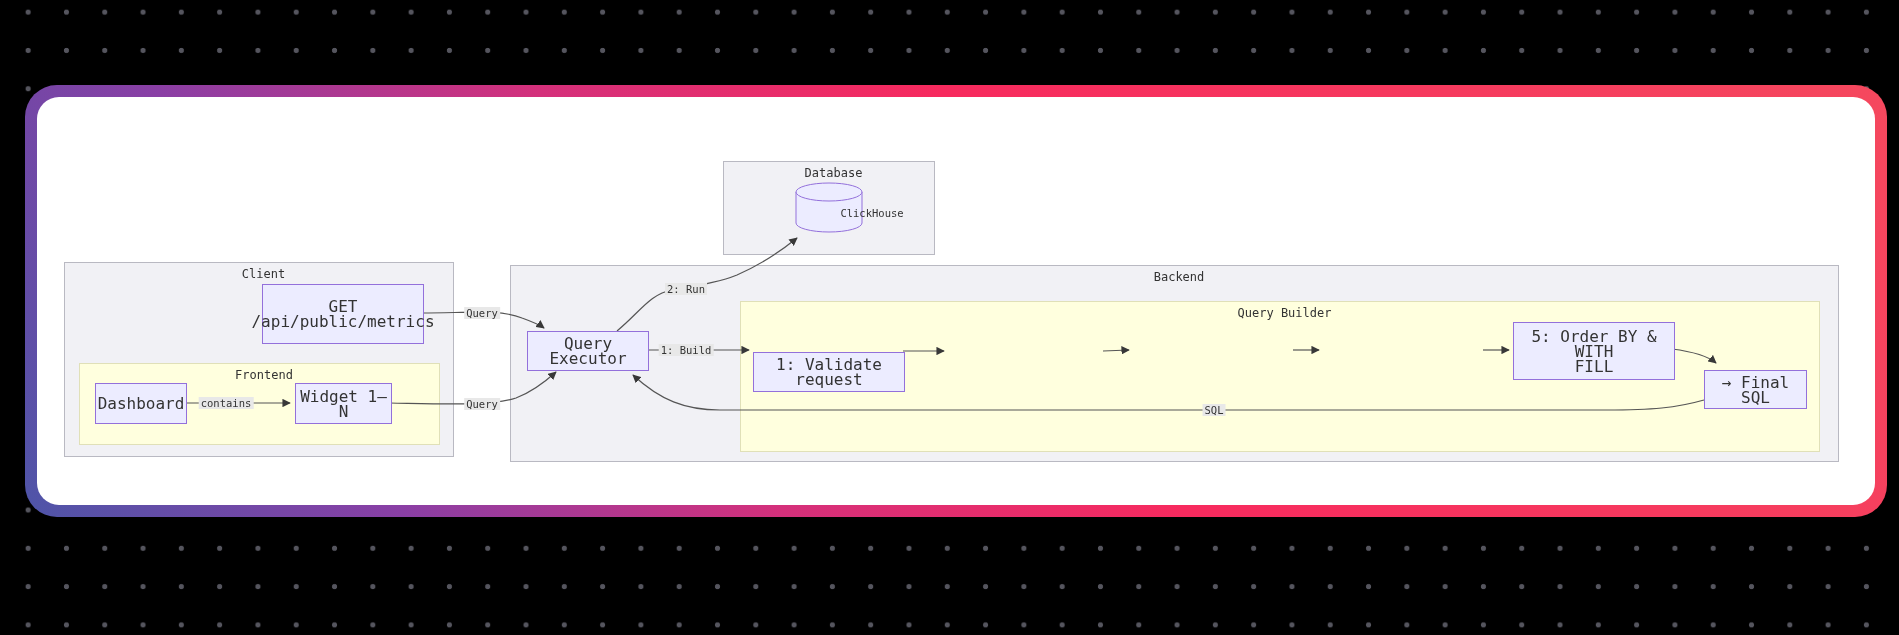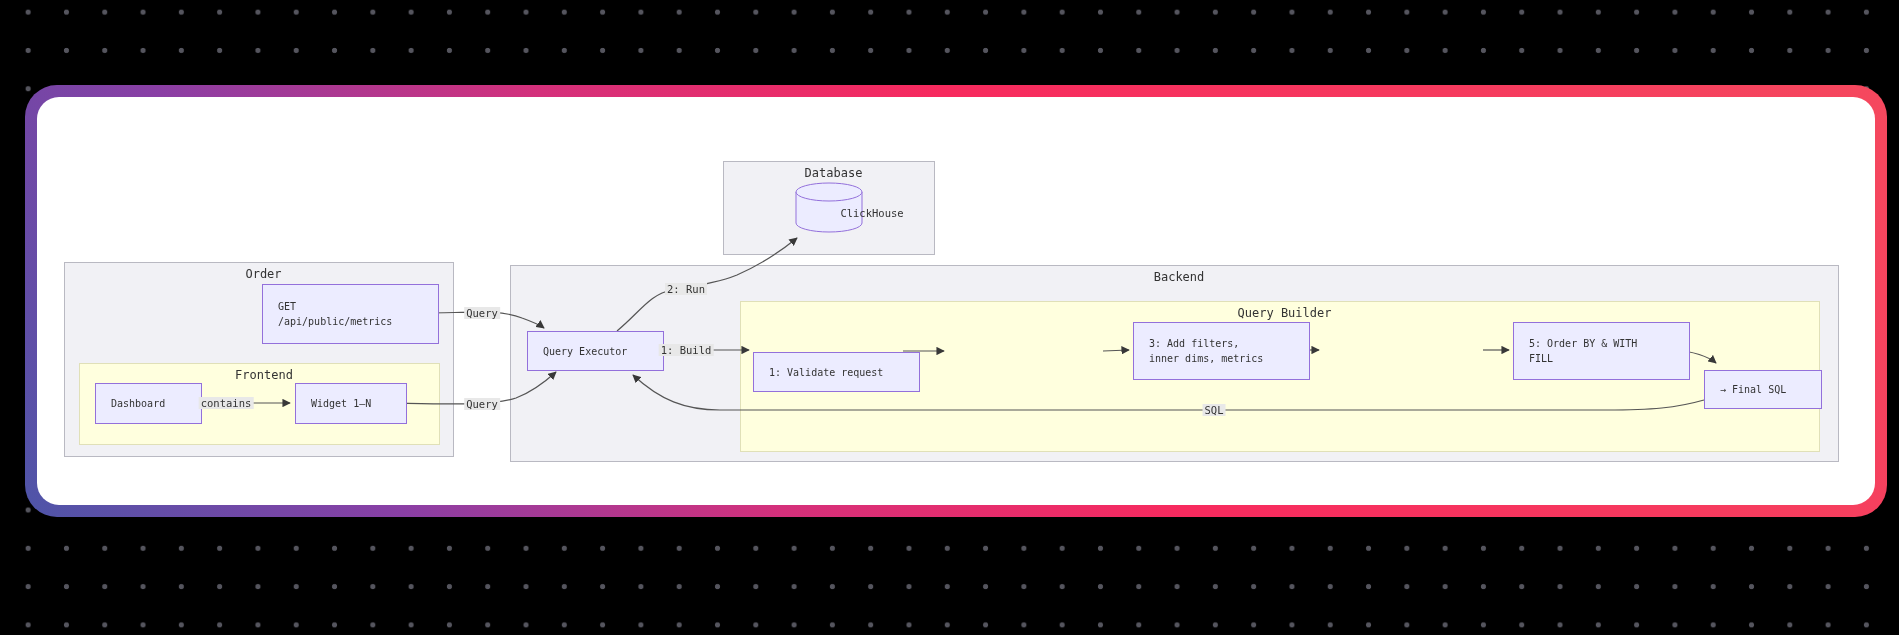--- a/index.html
+++ b/index.html
@@ -24,42 +24,42 @@
               background:var(--card-bg);border-radius:22px;}
   .cluster{position:absolute;background:var(--cluster-gray-fill);
            border:1px solid var(--cluster-gray-border);z-index:1;}
   .cluster.yellow{background:var(--cluster-yellow-fill);
                   border:1px solid var(--cluster-yellow-border);z-index:2;}
   .cluster-label{position:absolute;top:4px;left:9px;right:0;text-align:center;
                  font-size:12px;color:var(--text);}
   svg.edges{position:absolute;left:0;top:0;z-index:3;pointer-events:none;}
   svg.edges path.e{stroke:var(--edge);fill:none;stroke-width:1.2px;}
   .node{position:absolute;background:var(--node-fill);border:1px solid var(--node-border);
-        display:flex;flex-direction:column;align-items:flex-start;justify-content:center;
-        text-align:center;font-size:10px;line-height:15px;color:var(--text);z-index:4;padding-left:15px;}
+        display:flex;flex-direction:column;align-items:center;justify-content:center;
+        text-align:center;font-size:16px;line-height:15px;color:var(--text);z-index:4;}
   .cyl{position:absolute;z-index:4;}
   .cyl-label{position:absolute;left:793px;top:207px;width:72px;text-align:center;
              font-size:10.5px;color:var(--text);z-index:5;margin-left:43px;}
   .elabel{position:absolute;transform:translate(-50%,-50%);background:var(--edge-label-bg);
           font-size:10.5px;color:var(--text);padding:0 2px;white-space:nowrap;z-index:5;}
 </style>
 </head>
 <body>
 
 <div class="stage">
 
   <div class="card">
     <div class="card-inner"></div>
   </div>
 
   <div class="cluster" style="left:723px;top:161px;width:210px;height:92px">
     <span class="cluster-label">Database</span>
   </div>
   <div class="cluster" style="left:64px;top:262px;width:388px;height:193px">
-    <span class="cluster-label">Order</span>
+    <span class="cluster-label">Client</span>
   </div>
   <div class="cluster yellow" style="left:79px;top:363px;width:359px;height:80px">
     <span class="cluster-label">Frontend</span>
   </div>
   <div class="cluster" style="left:510px;top:265px;width:1327px;height:195px">
     <span class="cluster-label">Backend</span>
   </div>
   <div class="cluster yellow" style="left:740px;top:301px;width:1078px;height:149px">
     <span class="cluster-label">Query Builder</span>
   </div>
@@ -92,24 +92,20 @@
   </div>
   <div class="node" style="left:295px;top:383px;width:95px;height:39px">
     <span>Widget 1–N</span>
   </div>
   <div class="node" style="left:527px;top:331px;width:120px;height:38px">
     <span>Query Executor</span>
   </div>
   <div class="node" style="left:753px;top:352px;width:150px;height:38px">
     <span>1: Validate request</span>
   </div>
-  <div class="node" style="left:1133px;top:322px;width:160px;height:56px">
-    <span>3: Add filters,</span>
-    <span>inner dims, metrics</span>
-  </div>
   <div class="node" style="left:1513px;top:322px;width:160px;height:56px">
     <span>5: Order BY &amp; WITH</span>
     <span>FILL</span>
   </div>
   <div class="node" style="left:1704px;top:370px;width:101px;height:37px">
     <span>→ Final SQL</span>
   </div>
 
   <svg class="cyl" style="left:793px;top:181px" width="72" height="54">
     <path d="M3 11 L3 42 A33 9 0 0 0 69 42 L69 11" fill="var(--node-fill)" stroke="var(--node-border)" stroke-width="1"></path>

